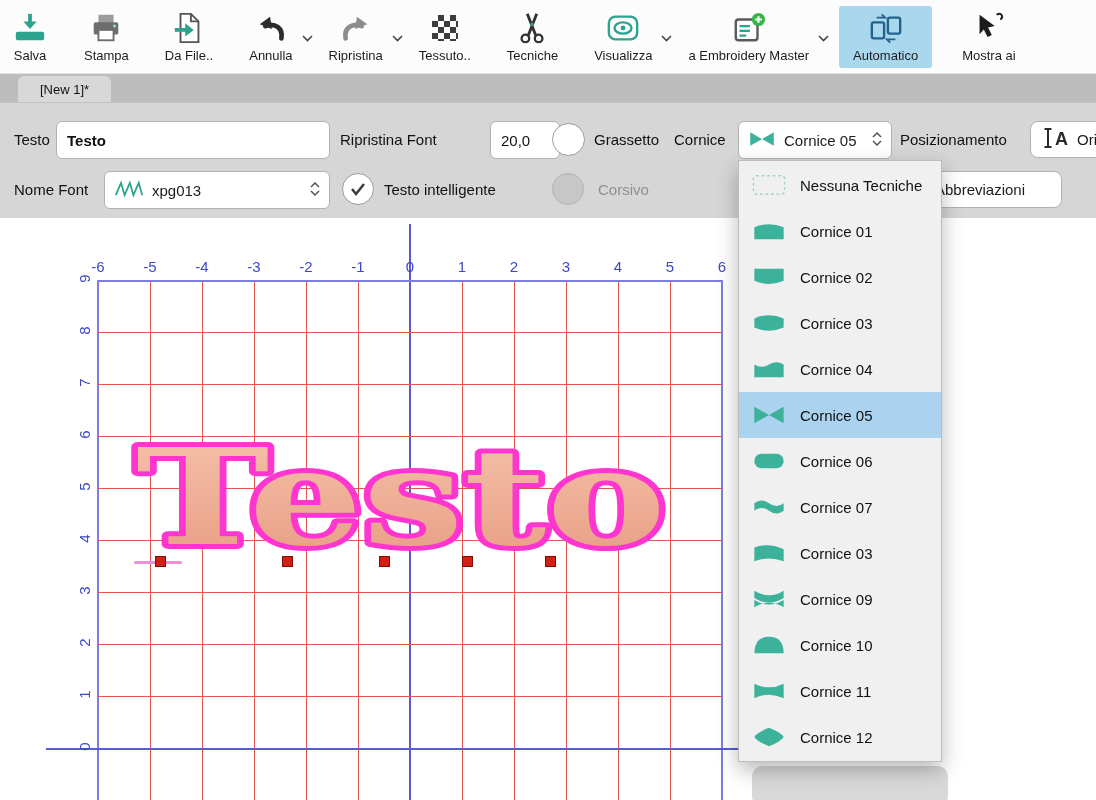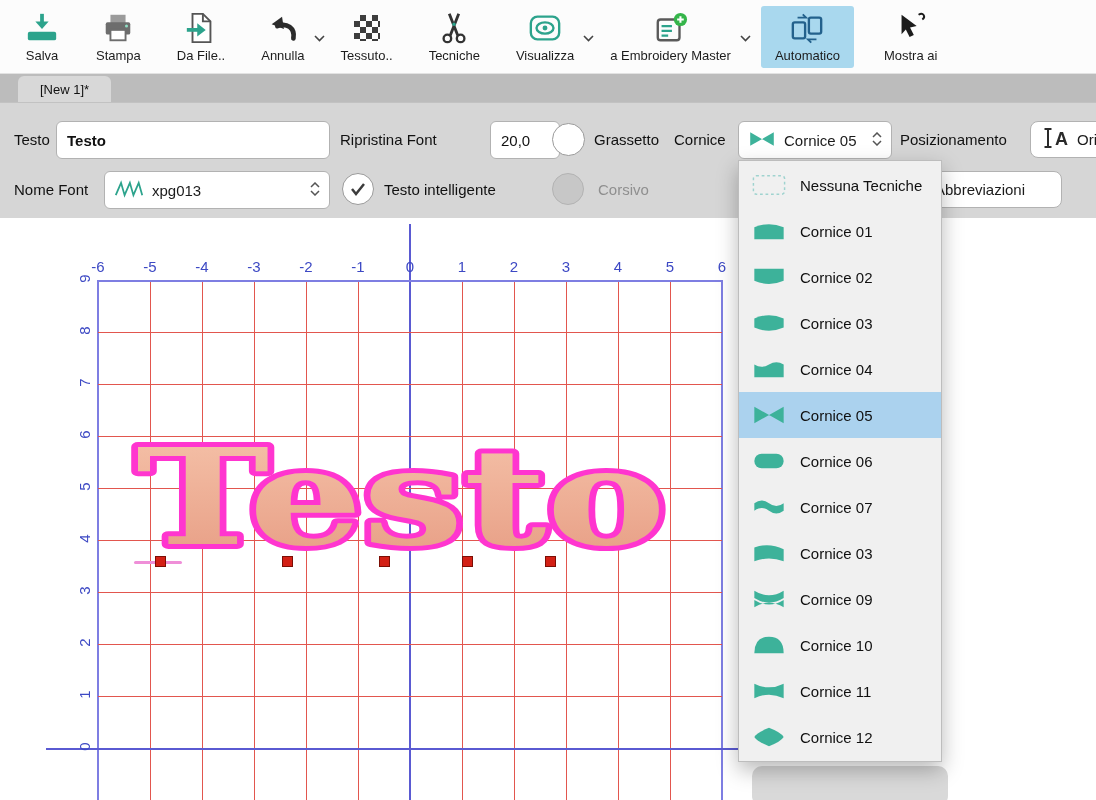--- a/index.html
+++ b/index.html
@@ -1,21 +1,21 @@
 <!DOCTYPE html>
 <html><head>
 <meta charset="utf-8">
 <style>
   *{margin:0;padding:0;box-sizing:border-box}
   html,body{width:1096px;height:800px;overflow:hidden}
   body{position:relative;font-family:"Liberation Sans",sans-serif;background:#fff;color:#1b1b1b}
 
   
   .toolbar{position:absolute;left:0;top:0;width:1096px;height:74px;background:#fcfcfc;
-           border-bottom:1px solid #e2e2e2;display:flex;align-items:center;padding-left:18px;gap:24px}
+           border-bottom:1px solid #e2e2e2;display:flex;align-items:center;padding-left:6px;gap:24px}
   .tb-item{position:relative;display:flex;flex-direction:column;align-items:center;gap:3px;
            padding:5px 6px;cursor:default;flex:0 0 auto}
   .tb-item.active{background:#a9d8ee;border-radius:3px;padding:5px 14px}
   .tb-icon{width:36px;height:34px;display:flex;align-items:center;justify-content:center}
   .tb-label{font-size:13px;white-space:nowrap;color:#1c1c1c}
   .chev{position:absolute;right:-14px;top:22px}
   .checker{width:26px;height:26px;background:repeating-conic-gradient(#3d3d3d 0 25%,transparent 0 50%) 0 0/12px 12px}
 
   
   .tabbar{position:absolute;left:0;top:74px;width:1096px;height:30px;background:#bcbcbc}
@@ -109,20 +109,32 @@
           <path d="M29 29c2-11-7-17-17-13" fill="none" stroke="#2b2b2b" stroke-width="5" stroke-linecap="round"></path>
           <path d="M17 6l-11 8 13 5z" fill="#2b2b2b"></path>
         </svg>
     </span>
     <span class="tb-label">Annulla</span>
     <span class="chev"><svg width="11" height="7" viewBox="0 0 11 7">
           <path d="M1 1l4.5 4.5L10 1" stroke="#444" stroke-width="1.6" fill="none"></path>
         </svg></span>
   </div>
 
+  <div class="tb-item">
+    <span class="tb-icon">
+      <svg width="34" height="34" viewBox="0 0 36 36">
+          <path d="M7 29C5 18 14 12 24 16" fill="none" stroke="#8d8d8d" stroke-width="5" stroke-linecap="round"></path>
+          <path d="M19 6l11 8-13 5z" fill="#8d8d8d"></path>
+        </svg>
+    </span>
+    <span class="tb-label">Ripristina</span>
+    <span class="chev"><svg width="11" height="7" viewBox="0 0 11 7">
+          <path d="M1 1l4.5 4.5L10 1" stroke="#444" stroke-width="1.6" fill="none"></path>
+        </svg></span>
+  </div>
 
   <div class="tb-item">
     <span class="tb-icon">
         <span class="checker"></span>
       </span>
     <span class="tb-label">Tessuto..</span>
   </div>
 
   <div class="tb-item">
     <span class="tb-icon">

